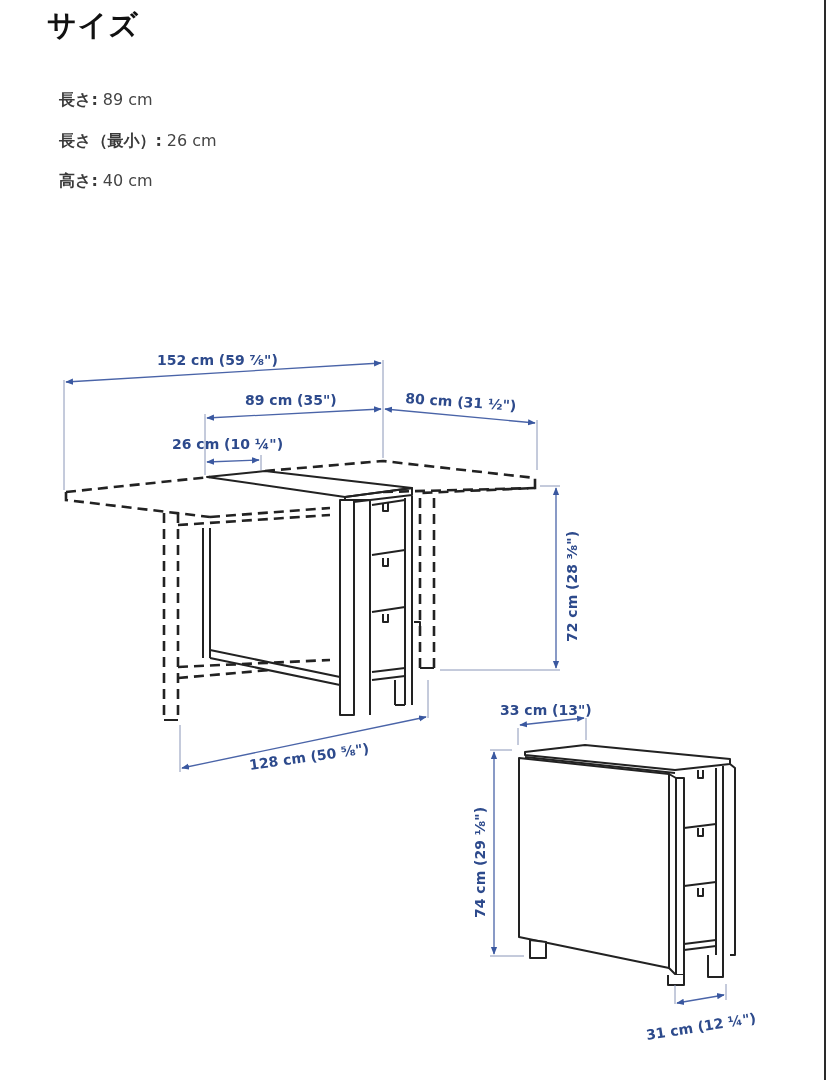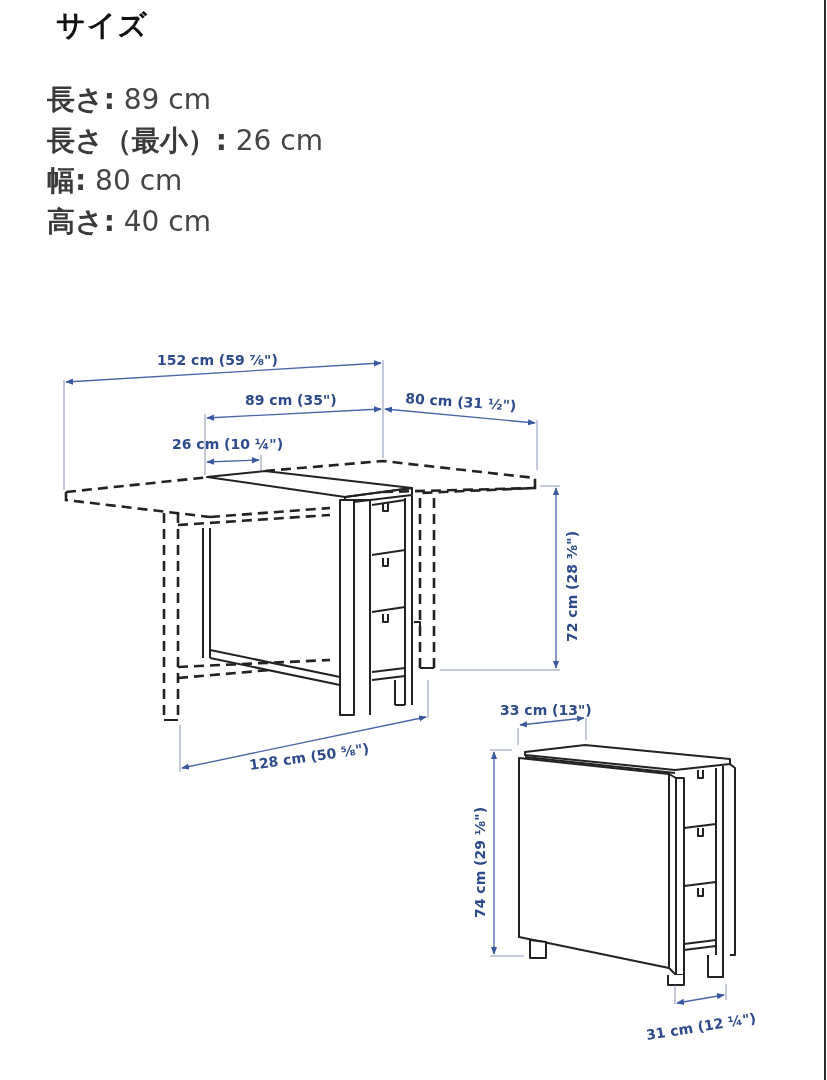--- a/index.html
+++ b/index.html
@@ -5,28 +5,29 @@
   html, body { margin: 0; padding: 0; background: #ffffff; }
   body {
     width: 827px; height: 1080px; position: relative; overflow: hidden;
     font-family: "DejaVu Sans", "Liberation Sans", sans-serif;
   }
   .right-border {
     position: absolute; top: 0; right: 1px; width: 2px; height: 1080px;
     background: #2a2a2a;
   }
   .title {
-    position: absolute; left: 56px; top: 6px;
+    position: absolute; left: 47px; top: 6px;
     font-size: 29px; font-weight: bold; color: #111;
     letter-spacing: 1px;
   }
   .specs { position: absolute; left: 47px; top: 84px; }
   .spec-row {
-    height: 40.5px; line-height: 32px; font-size: 28px; color: #333;
+    height: 40.5px; line-height: 32px; font-size: 16px; color: #333;
     white-space: nowrap;
+    margin-left: 12px;
   }
   .spec-label { font-weight: bold; color: #3a3a3a; }
   .spec-value { color: #444; }
   svg.diagram { position: absolute; left: 0; top: 0; }
   .dim-text {
     font-family: "DejaVu Sans", "Liberation Sans", sans-serif;
     font-size: 14px; font-weight: bold; fill: #2d4a8c;
   }
   .dim-line { stroke: #4a64a8; stroke-width: 1.3; fill: none; }
   .ext-line { stroke: #8a96b8; stroke-width: 1; fill: none; }
@@ -40,23 +41,20 @@
 <div class="right-border"></div>
 
 <div class="title">サイズ</div>
 
 <div class="specs">
   <div class="spec-row">
     <span class="spec-label">長さ:</span><span class="spec-value"> 89 cm</span>
   </div>
   <div class="spec-row">
     <span class="spec-label">長さ（最小）:</span><span class="spec-value"> 26 cm</span>
-  </div>
-  <div class="spec-row">
-    <span class="spec-label">幅:</span><span class="spec-value"> 80 cm</span>
   </div>
   <div class="spec-row">
     <span class="spec-label">高さ:</span><span class="spec-value"> 40 cm</span>
   </div>
 </div>
 
 <svg class="diagram" width="827" height="1080" viewBox="0 0 827 1080">
   <defs>
     <marker id="arr" viewBox="0 0 10 10" refX="9" refY="5" markerWidth="6" markerHeight="6" orient="auto-start-reverse">
       <path d="M0,1 L10,5 L0,9 z" fill="#3a58a0"></path>

